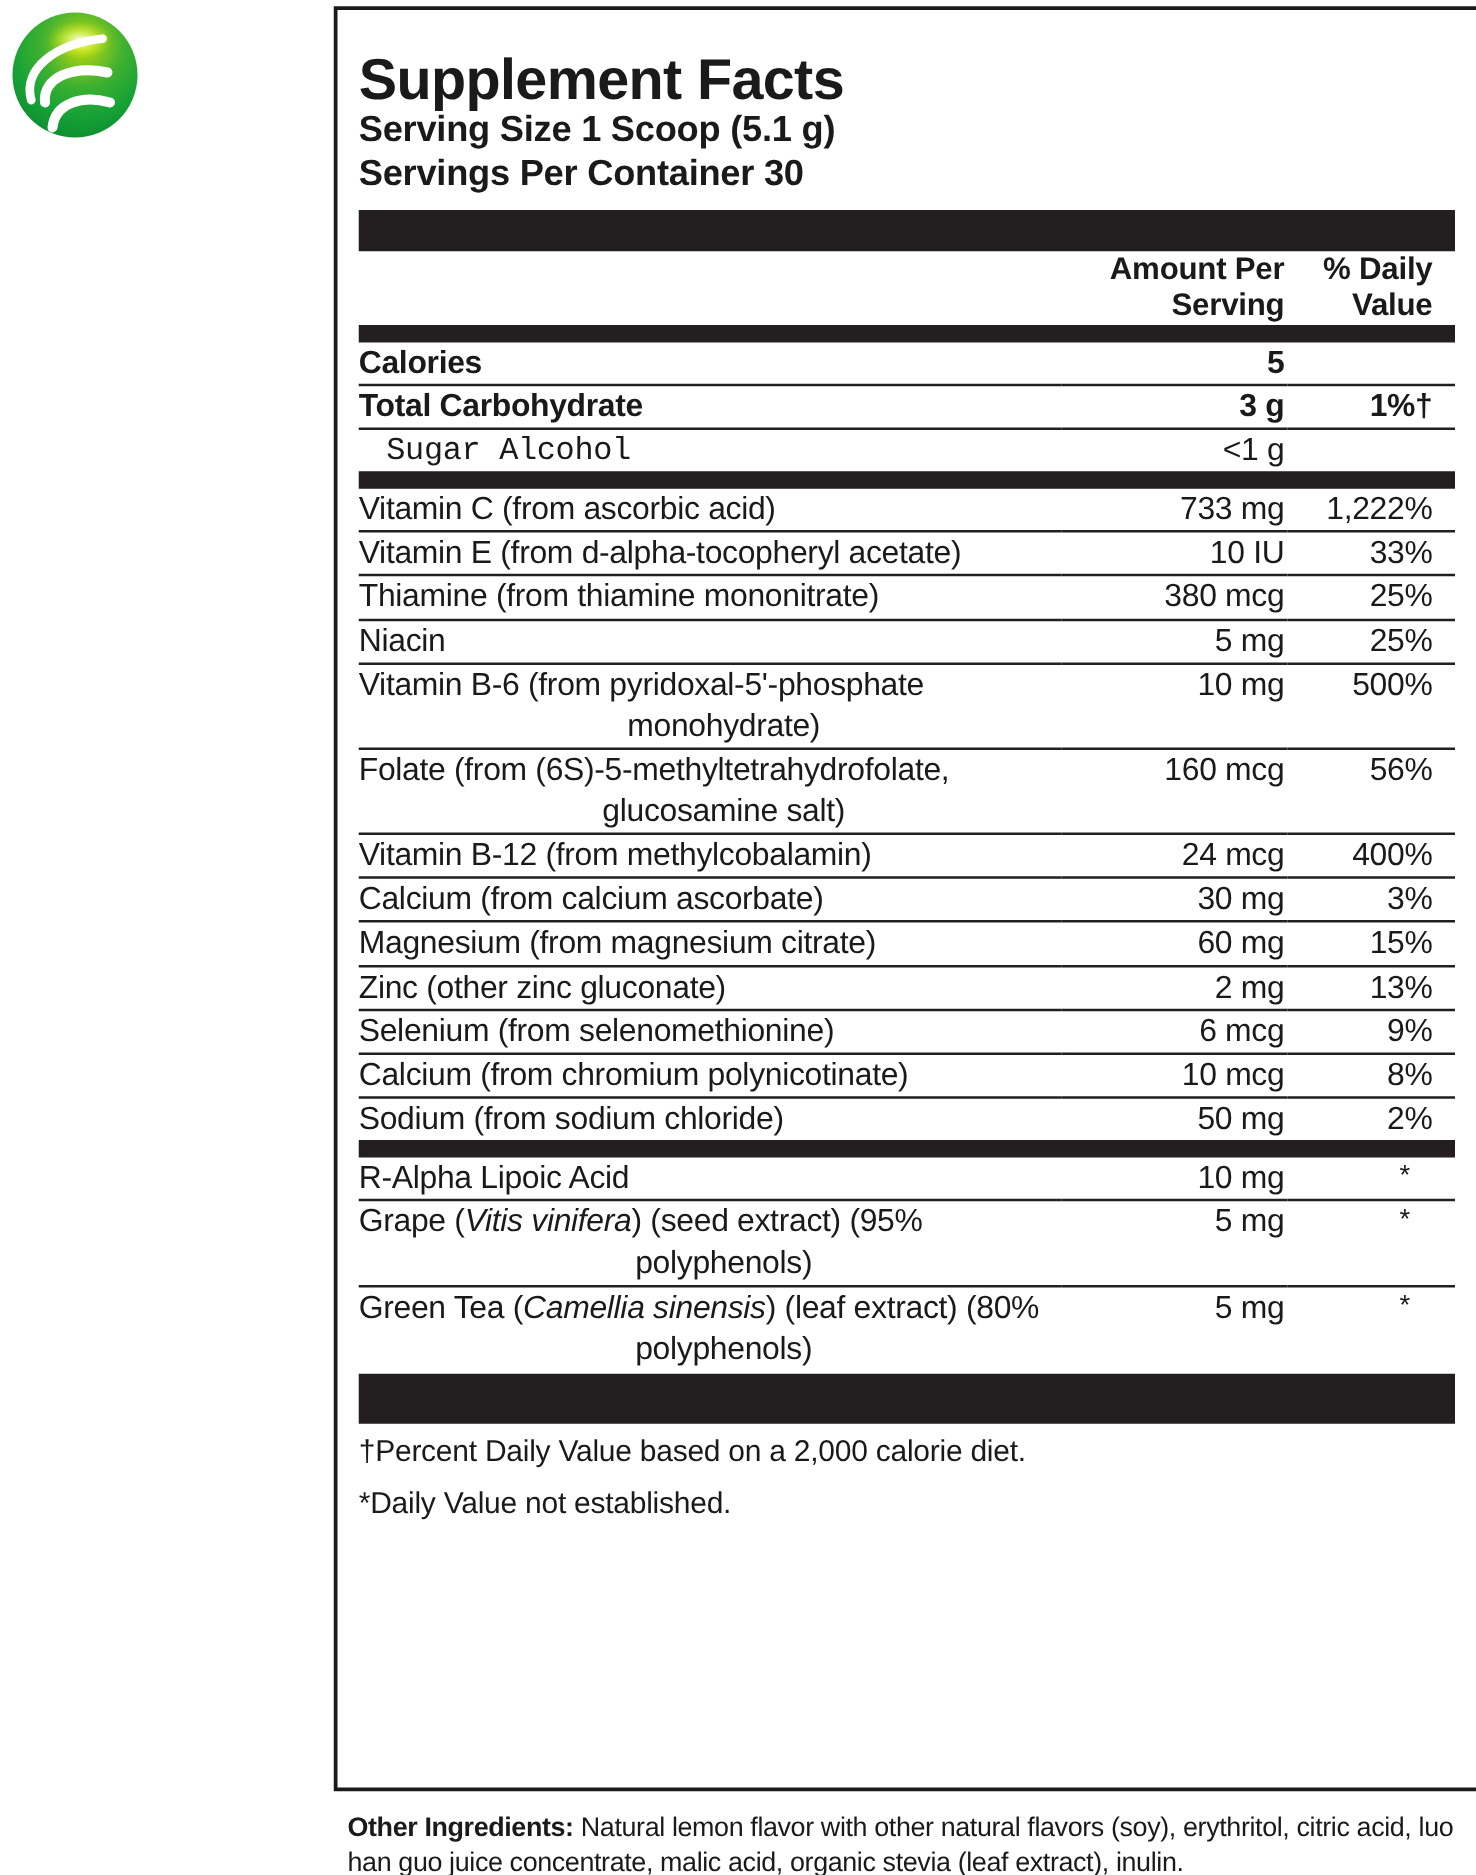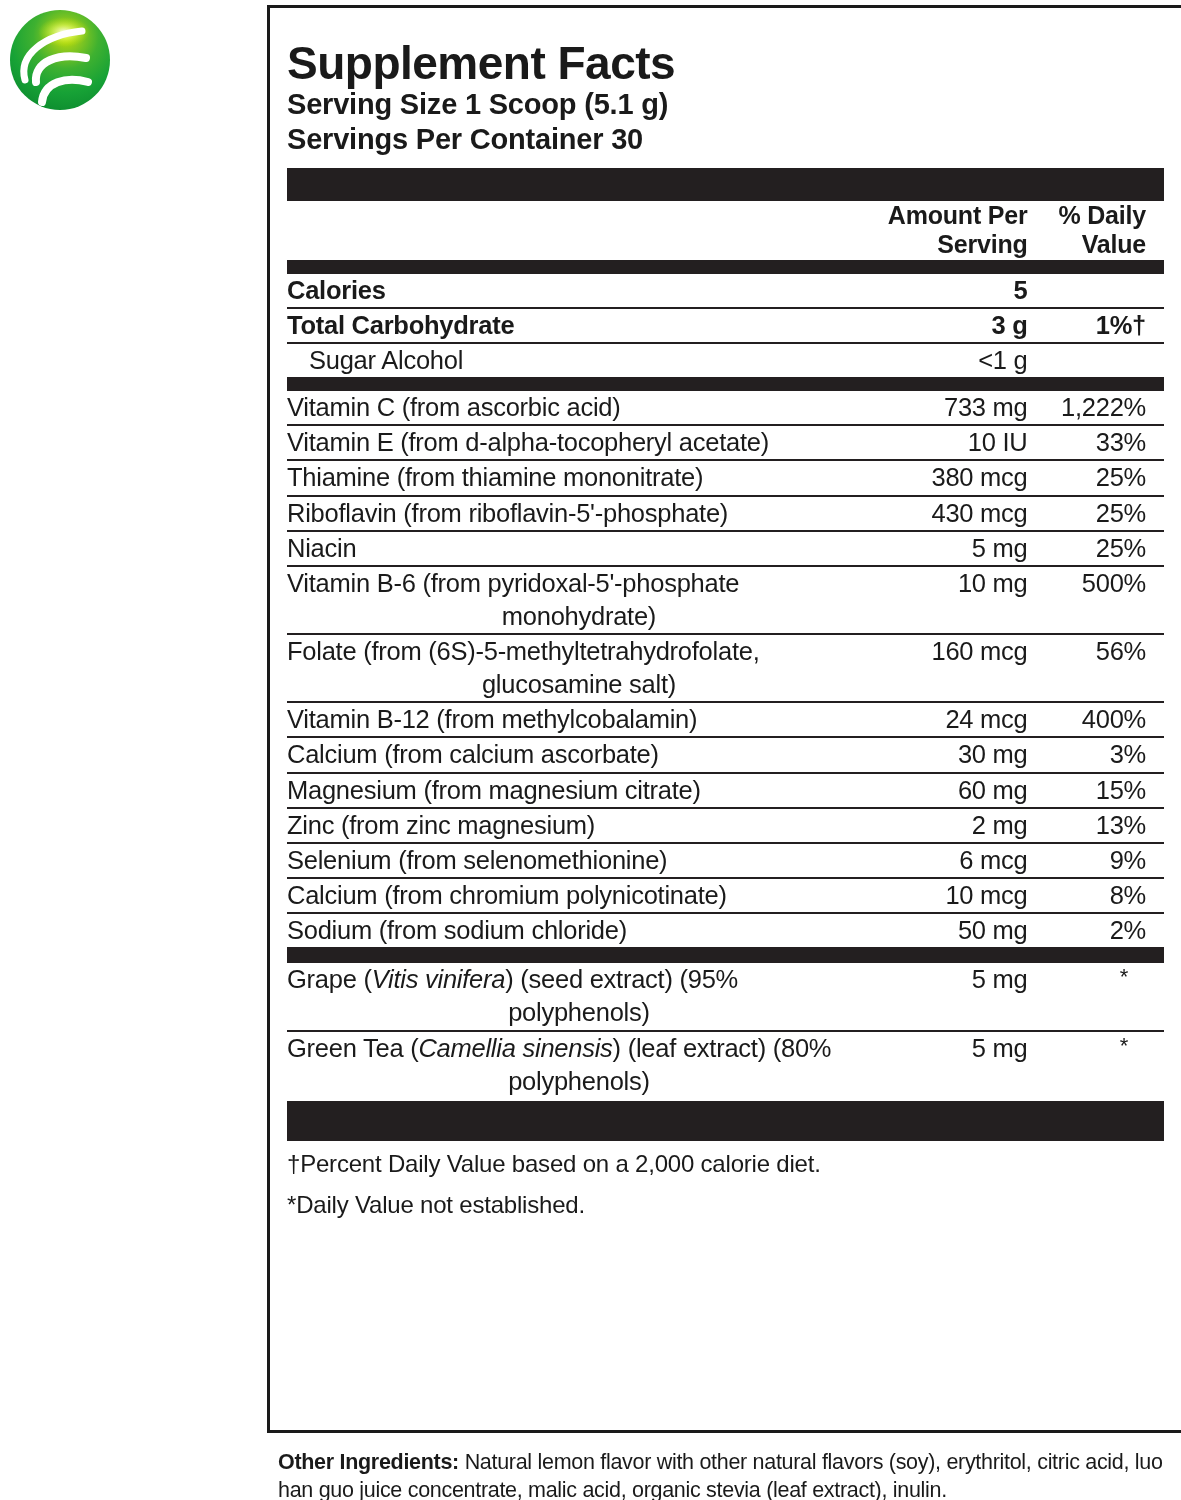--- a/index.html
+++ b/index.html
@@ -80,21 +80,21 @@
   .row td {
     font-size: 25.5px;
     line-height: 1.30;
     padding: 5px 0 6px 0;
     letter-spacing: -0.25px;
   }
   .row td.amt { text-align: right; padding-right: 2px; white-space: nowrap; }
   .row td.dv  { text-align: right; padding-right: 18px; white-space: nowrap; }
   .row td.dv.star { padding-right: 36px; font-size: 22px; }
   .row.bold td { font-weight: bold; }
-  .row td.name.indent { padding-left: 22px; }
+  .row td.name.indent { padding-left: 22px; font-family: Liberation Mono, monospace; }
   .row .wrap2 { display: block; padding-left: 22px; text-align: center; }
   .sep { border-top: 2.5px solid #231f20; }
   .row .ital { font-style: italic; }
 
   
   .footnote {
     font-size: 24px;
     line-height: 1.45;
     padding-top: 6px;
     letter-spacing: -0.2px;
@@ -217,25 +217,20 @@
           <td class="col-name name sep"><span>Vitamin E (from d-alpha-tocopheryl acetate)</span></td>
           <td class="col-amt amt sep">10 IU</td>
           <td class="col-dv dv sep">33%</td>
         </tr>
         <tr class="row sep-row">
           <td class="col-name name sep"><span>Thiamine (from thiamine mononitrate)</span></td>
           <td class="col-amt amt sep">380 mcg</td>
           <td class="col-dv dv sep">25%</td>
         </tr>
         <tr class="row sep-row">
-          <td class="col-name name sep"><span>Riboflavin (from riboflavin-5'-phosphate)</span></td>
-          <td class="col-amt amt sep">430 mcg</td>
-          <td class="col-dv dv sep">25%</td>
-        </tr>
-        <tr class="row sep-row">
           <td class="col-name name sep"><span>Niacin</span></td>
           <td class="col-amt amt sep">5 mg</td>
           <td class="col-dv dv sep">25%</td>
         </tr>
         <tr class="row sep-row">
           <td class="col-name name sep"><span>Vitamin B-6 (from pyridoxal-5'-phosphate</span><span class="wrap2">monohydrate)</span></td>
           <td class="col-amt amt sep">10 mg</td>
           <td class="col-dv dv sep">500%</td>
         </tr>
         <tr class="row sep-row">
@@ -252,21 +247,21 @@
           <td class="col-name name sep"><span>Calcium (from calcium ascorbate)</span></td>
           <td class="col-amt amt sep">30 mg</td>
           <td class="col-dv dv sep">3%</td>
         </tr>
         <tr class="row sep-row">
           <td class="col-name name sep"><span>Magnesium (from magnesium citrate)</span></td>
           <td class="col-amt amt sep">60 mg</td>
           <td class="col-dv dv sep">15%</td>
         </tr>
         <tr class="row sep-row">
-          <td class="col-name name sep"><span>Zinc (from zinc magnesium)</span></td>
+          <td class="col-name name sep"><span>Zinc (other zinc gluconate)</span></td>
           <td class="col-amt amt sep">2 mg</td>
           <td class="col-dv dv sep">13%</td>
         </tr>
         <tr class="row sep-row">
           <td class="col-name name sep"><span>Selenium (from selenomethionine)</span></td>
           <td class="col-amt amt sep">6 mcg</td>
           <td class="col-dv dv sep">9%</td>
         </tr>
         <tr class="row sep-row">
           <td class="col-name name sep"><span>Calcium (from chromium polynicotinate)</span></td>
@@ -283,20 +278,25 @@
 
   <div class="bar-thin"></div>
 
   <table class="facts">
     <colgroup>
         <col class="col-name">
         <col class="col-amt">
         <col class="col-dv">
       </colgroup>
     <tbody id="rows-c">
+        <tr class="row">
+          <td class="col-name name"><span>R-Alpha Lipoic Acid</span></td>
+          <td class="col-amt amt">10 mg</td>
+          <td class="col-dv dv star">*</td>
+        </tr>
         <tr class="row sep-row">
           <td class="col-name name sep"><span>Grape (<span class="ital">Vitis vinifera</span>) (seed extract) (95%</span><span class="wrap2">polyphenols)</span></td>
           <td class="col-amt amt sep">5 mg</td>
           <td class="col-dv dv star sep">*</td>
         </tr>
         <tr class="row sep-row">
           <td class="col-name name sep"><span>Green Tea (<span class="ital">Camellia sinensis</span>) (leaf extract) (80%</span><span class="wrap2">polyphenols)</span></td>
           <td class="col-amt amt sep">5 mg</td>
           <td class="col-dv dv star sep">*</td>
         </tr>

